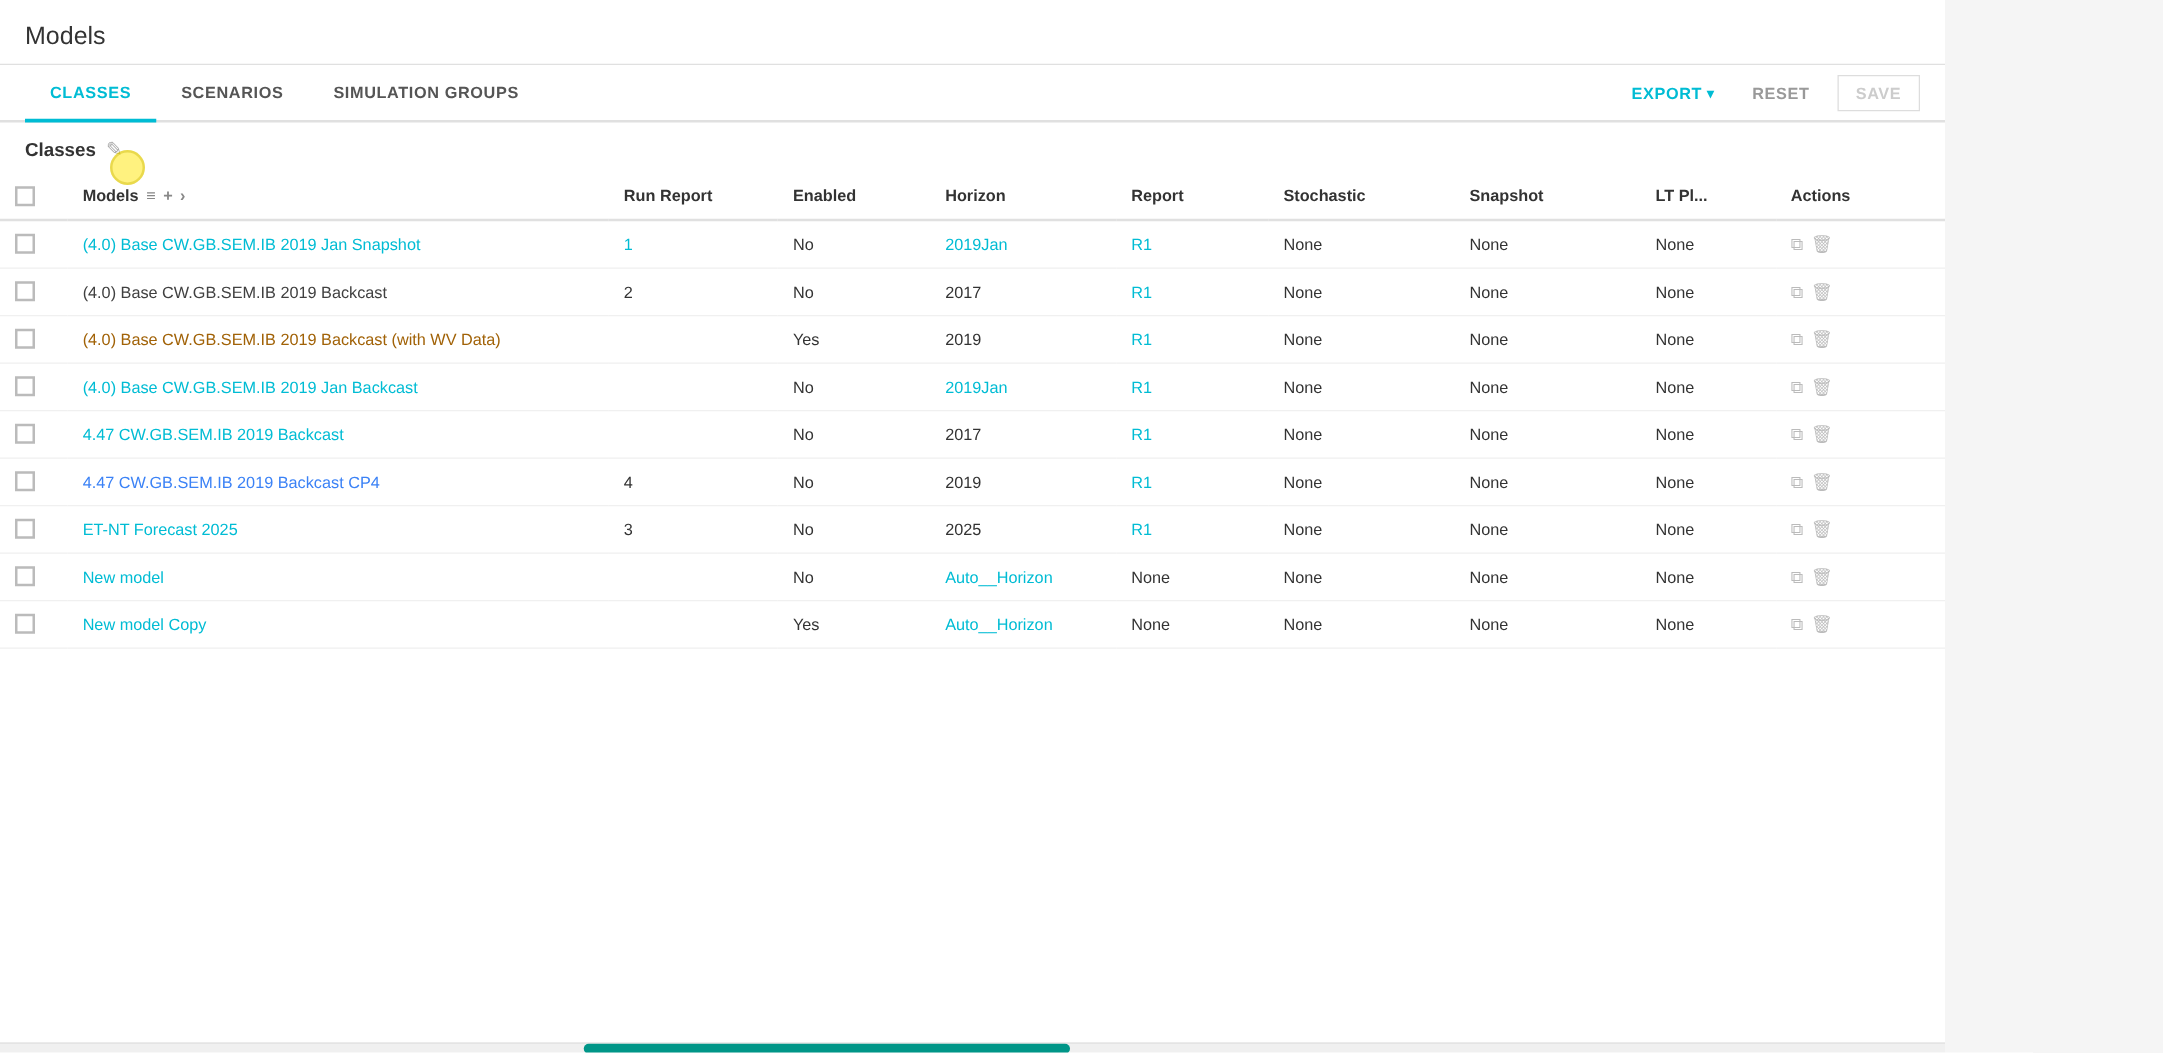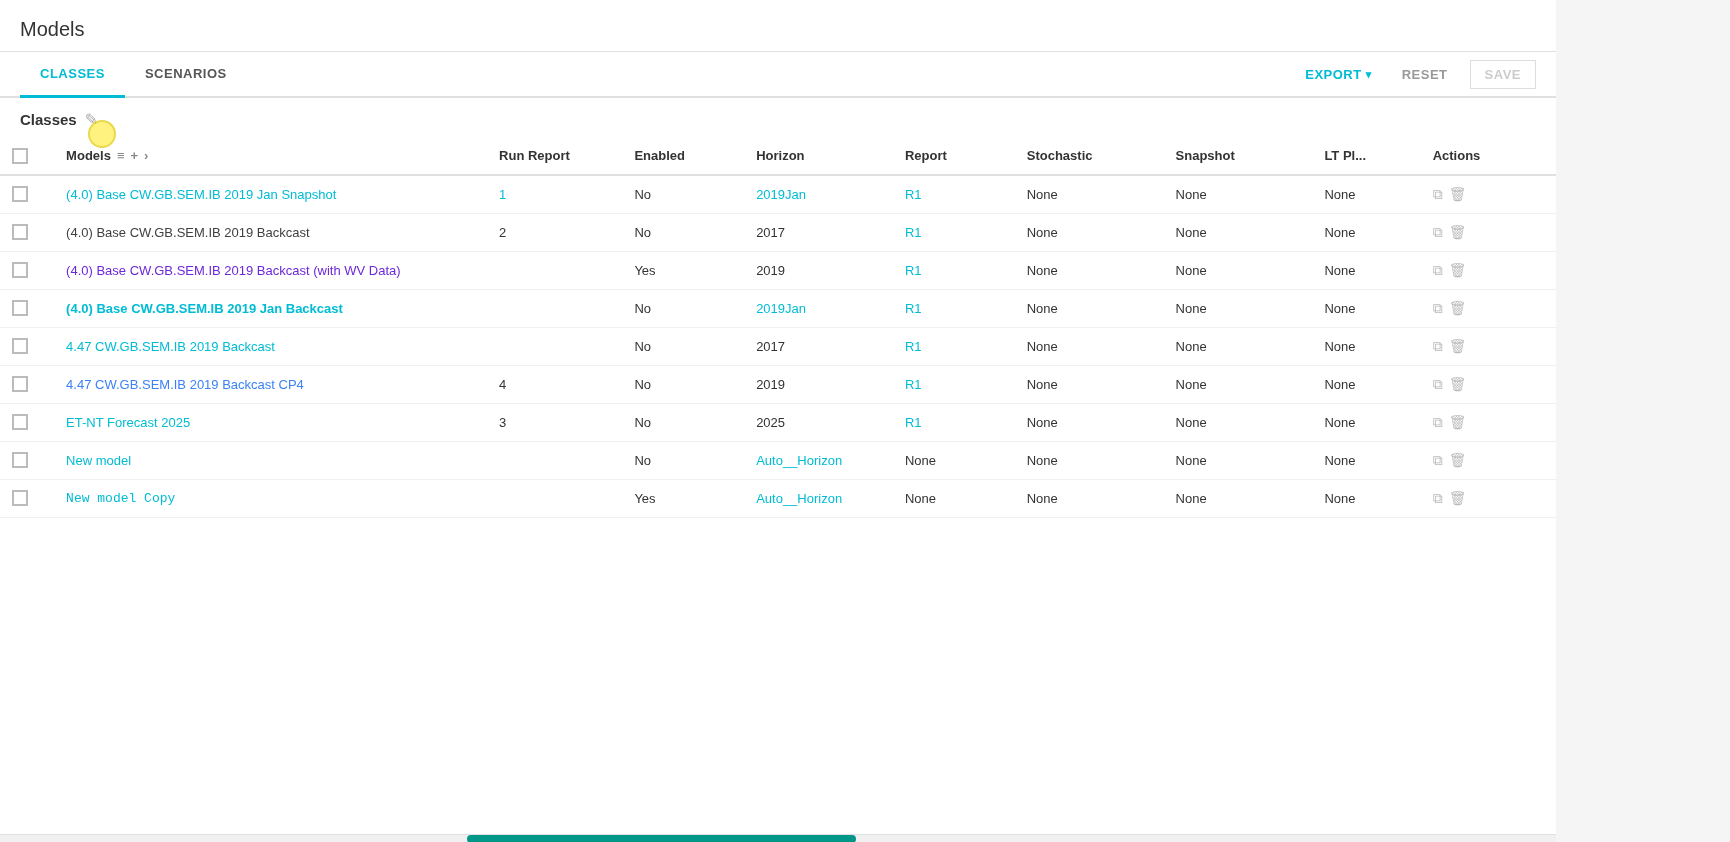--- a/index.html
+++ b/index.html
@@ -221,20 +221,21 @@
 </head>
 <body>
 
 <div class="app-container">
 
   <div class="page-title">Models</div>
 
   <div class="tabs-bar">
     <div class="tab active">CLASSES</div>
     <div class="tab">SCENARIOS</div>
+    <div class="tab">SIMULATION GROUPS</div>
 
     <div class="tabs-actions">
       <button class="btn-export">
         <span>EXPORT</span>
         <span class="chevron">▾</span>
       </button>
       <button class="btn-reset">RESET</button>
       <button class="btn-save">SAVE</button>
     </div>
 
@@ -302,38 +303,38 @@
             <td class="col-ltpl">None</td>
             <td class="col-actions">
               <div class="actions-cell">
                 <span class="action-icon">⧉</span>
                 <span class="action-icon">🗑</span>
               </div>
             </td>
           </tr>
           <tr>
             <td class="col-check"><span class="checkbox"></span></td>
-            <td class="col-models" style="color: #6d28d9;">(4.0) Base CW.GB.SEM.IB 2019 Backcast (with WV Data)</td>
+            <td class="col-models" style="color: #a16207;">(4.0) Base CW.GB.SEM.IB 2019 Backcast (with WV Data)</td>
             <td class="col-runorder"></td>
             <td class="col-enabled">Yes</td>
             <td class="col-horizon">2019</td>
             <td class="col-report" style="color: rgb(0, 188, 212);">R1</td>
             <td class="col-stochastic">None</td>
             <td class="col-preview">None</td>
             <td class="col-ltpl">None</td>
             <td class="col-actions">
               <div class="actions-cell">
                 <span class="action-icon">⧉</span>
                 <span class="action-icon">🗑</span>
               </div>
             </td>
           </tr>
           <tr>
             <td class="col-check"><span class="checkbox"></span></td>
-            <td class="col-models" style="color: rgb(0, 188, 212); font-weight: bold;">(4.0) Base CW.GB.SEM.IB 2019 Jan Backcast</td>
+            <td class="col-models" style="color: rgb(0, 188, 212);">(4.0) Base CW.GB.SEM.IB 2019 Jan Backcast</td>
             <td class="col-runorder"></td>
             <td class="col-enabled">No</td>
             <td class="col-horizon" style="color: rgb(0, 188, 212);">2019Jan</td>
             <td class="col-report" style="color: rgb(0, 188, 212);">R1</td>
             <td class="col-stochastic">None</td>
             <td class="col-preview">None</td>
             <td class="col-ltpl">None</td>
             <td class="col-actions">
               <div class="actions-cell">
                 <span class="action-icon">⧉</span>
@@ -404,21 +405,21 @@
             <td class="col-ltpl">None</td>
             <td class="col-actions">
               <div class="actions-cell">
                 <span class="action-icon">⧉</span>
                 <span class="action-icon">🗑</span>
               </div>
             </td>
           </tr>
           <tr>
             <td class="col-check"><span class="checkbox"></span></td>
-            <td class="col-models" style="color: rgb(0, 188, 212); font-family: Liberation Mono, monospace;">New model Copy</td>
+            <td class="col-models" style="color: rgb(0, 188, 212);">New model Copy</td>
             <td class="col-runorder"></td>
             <td class="col-enabled">Yes</td>
             <td class="col-horizon" style="color: rgb(0, 188, 212);">Auto__Horizon</td>
             <td class="col-report">None</td>
             <td class="col-stochastic">None</td>
             <td class="col-preview">None</td>
             <td class="col-ltpl">None</td>
             <td class="col-actions">
               <div class="actions-cell">
                 <span class="action-icon">⧉</span>

